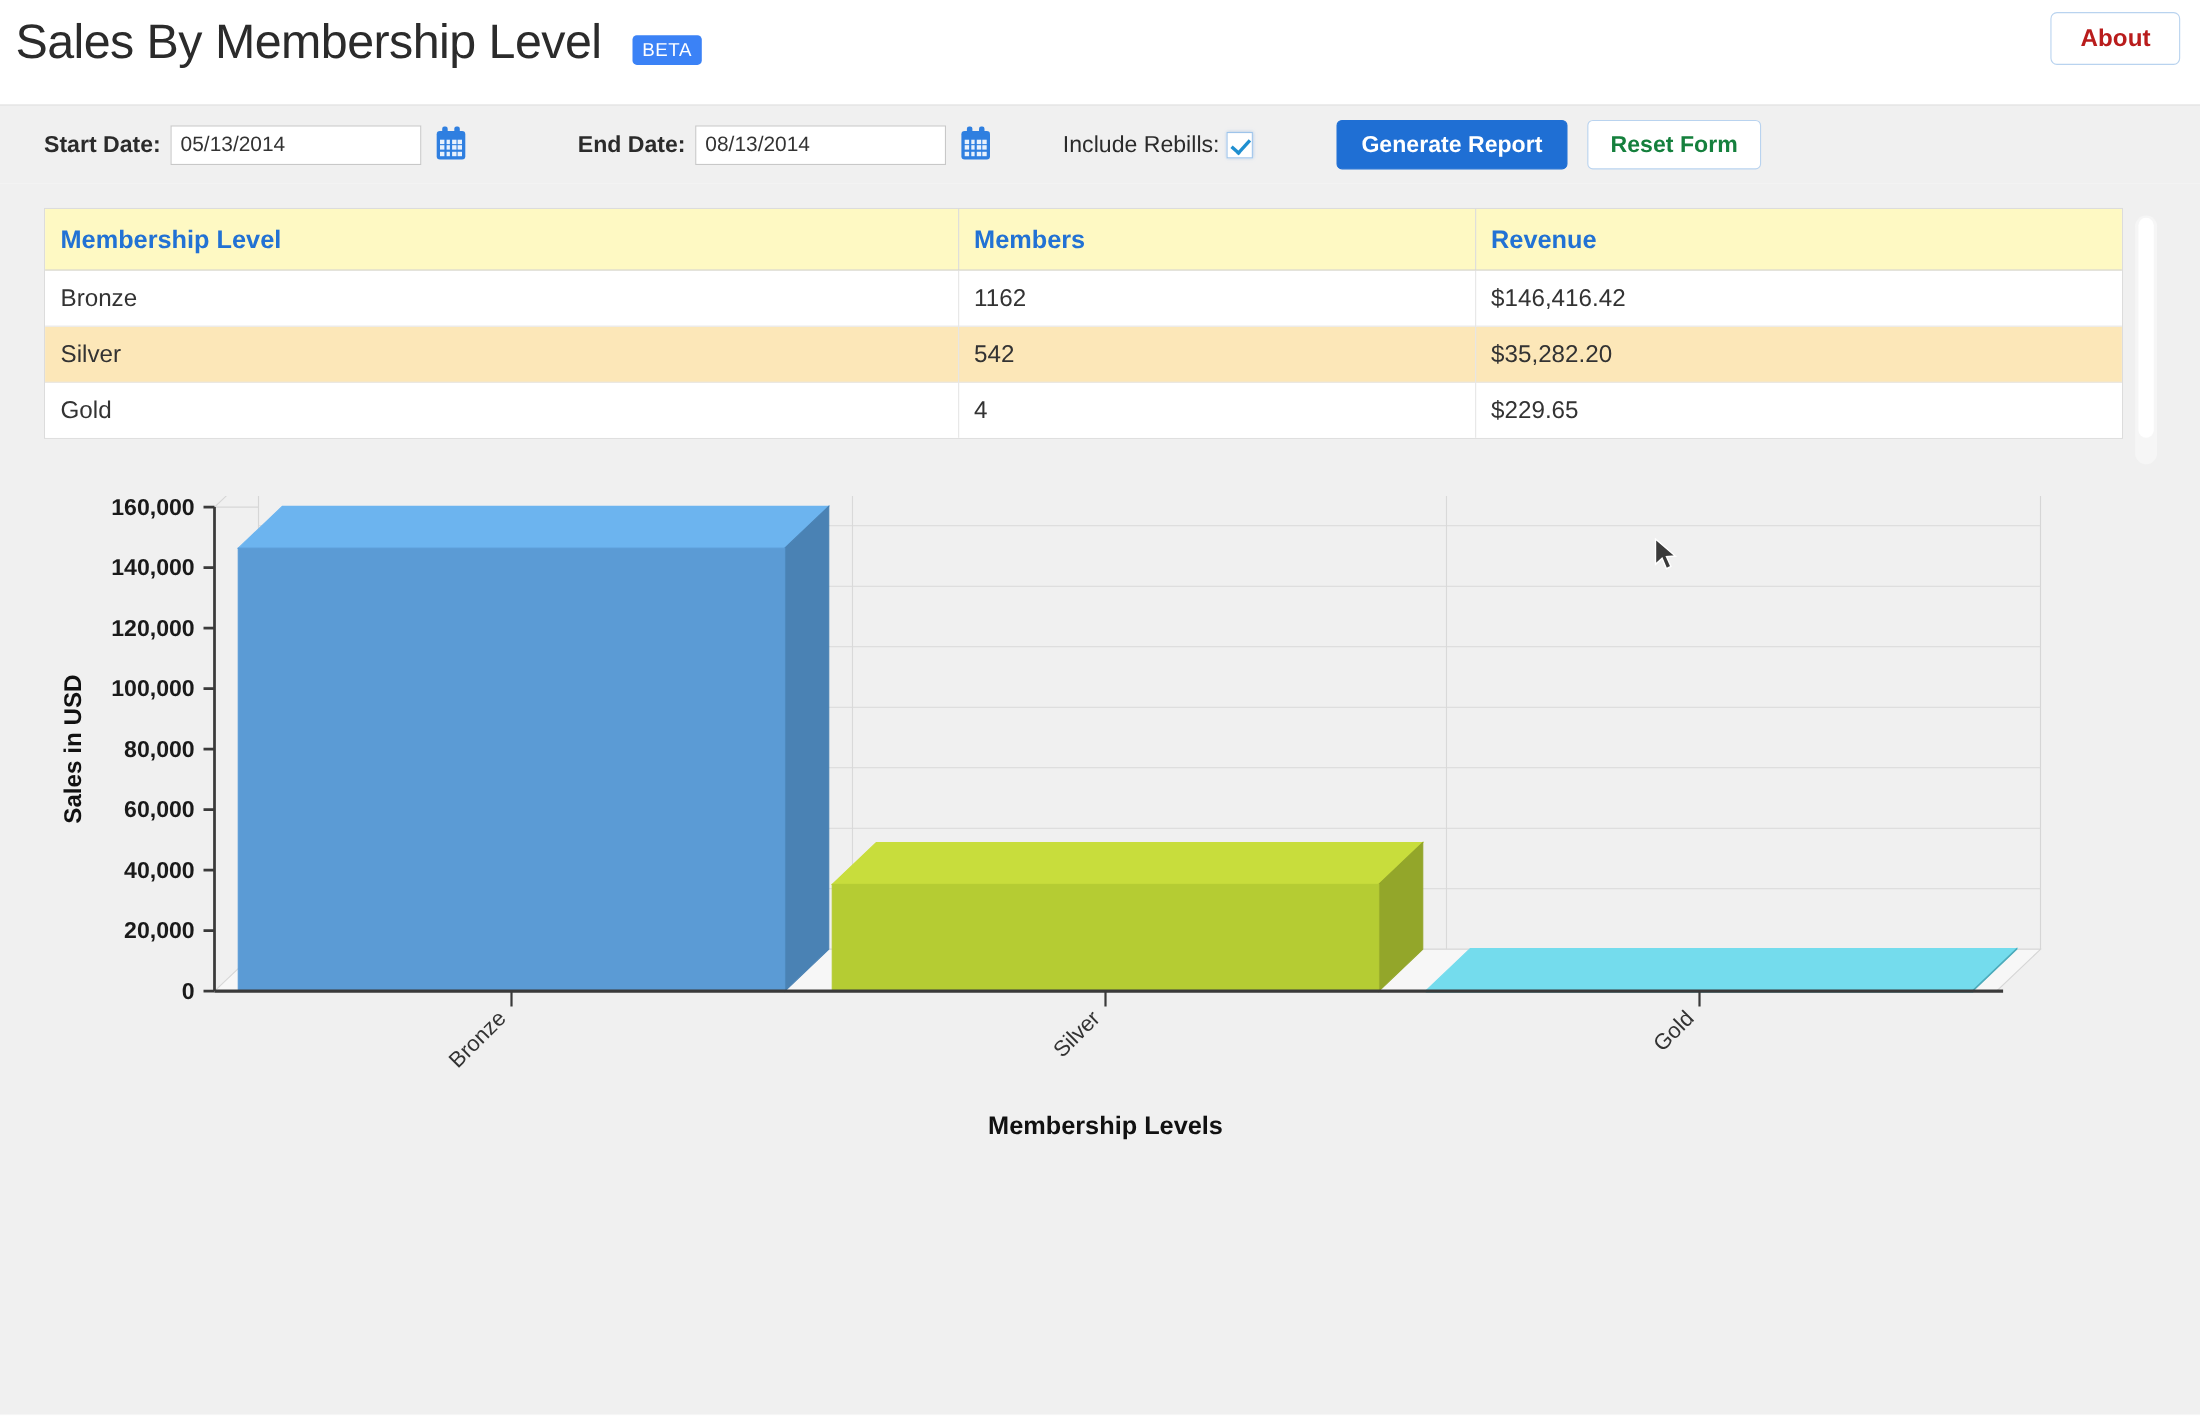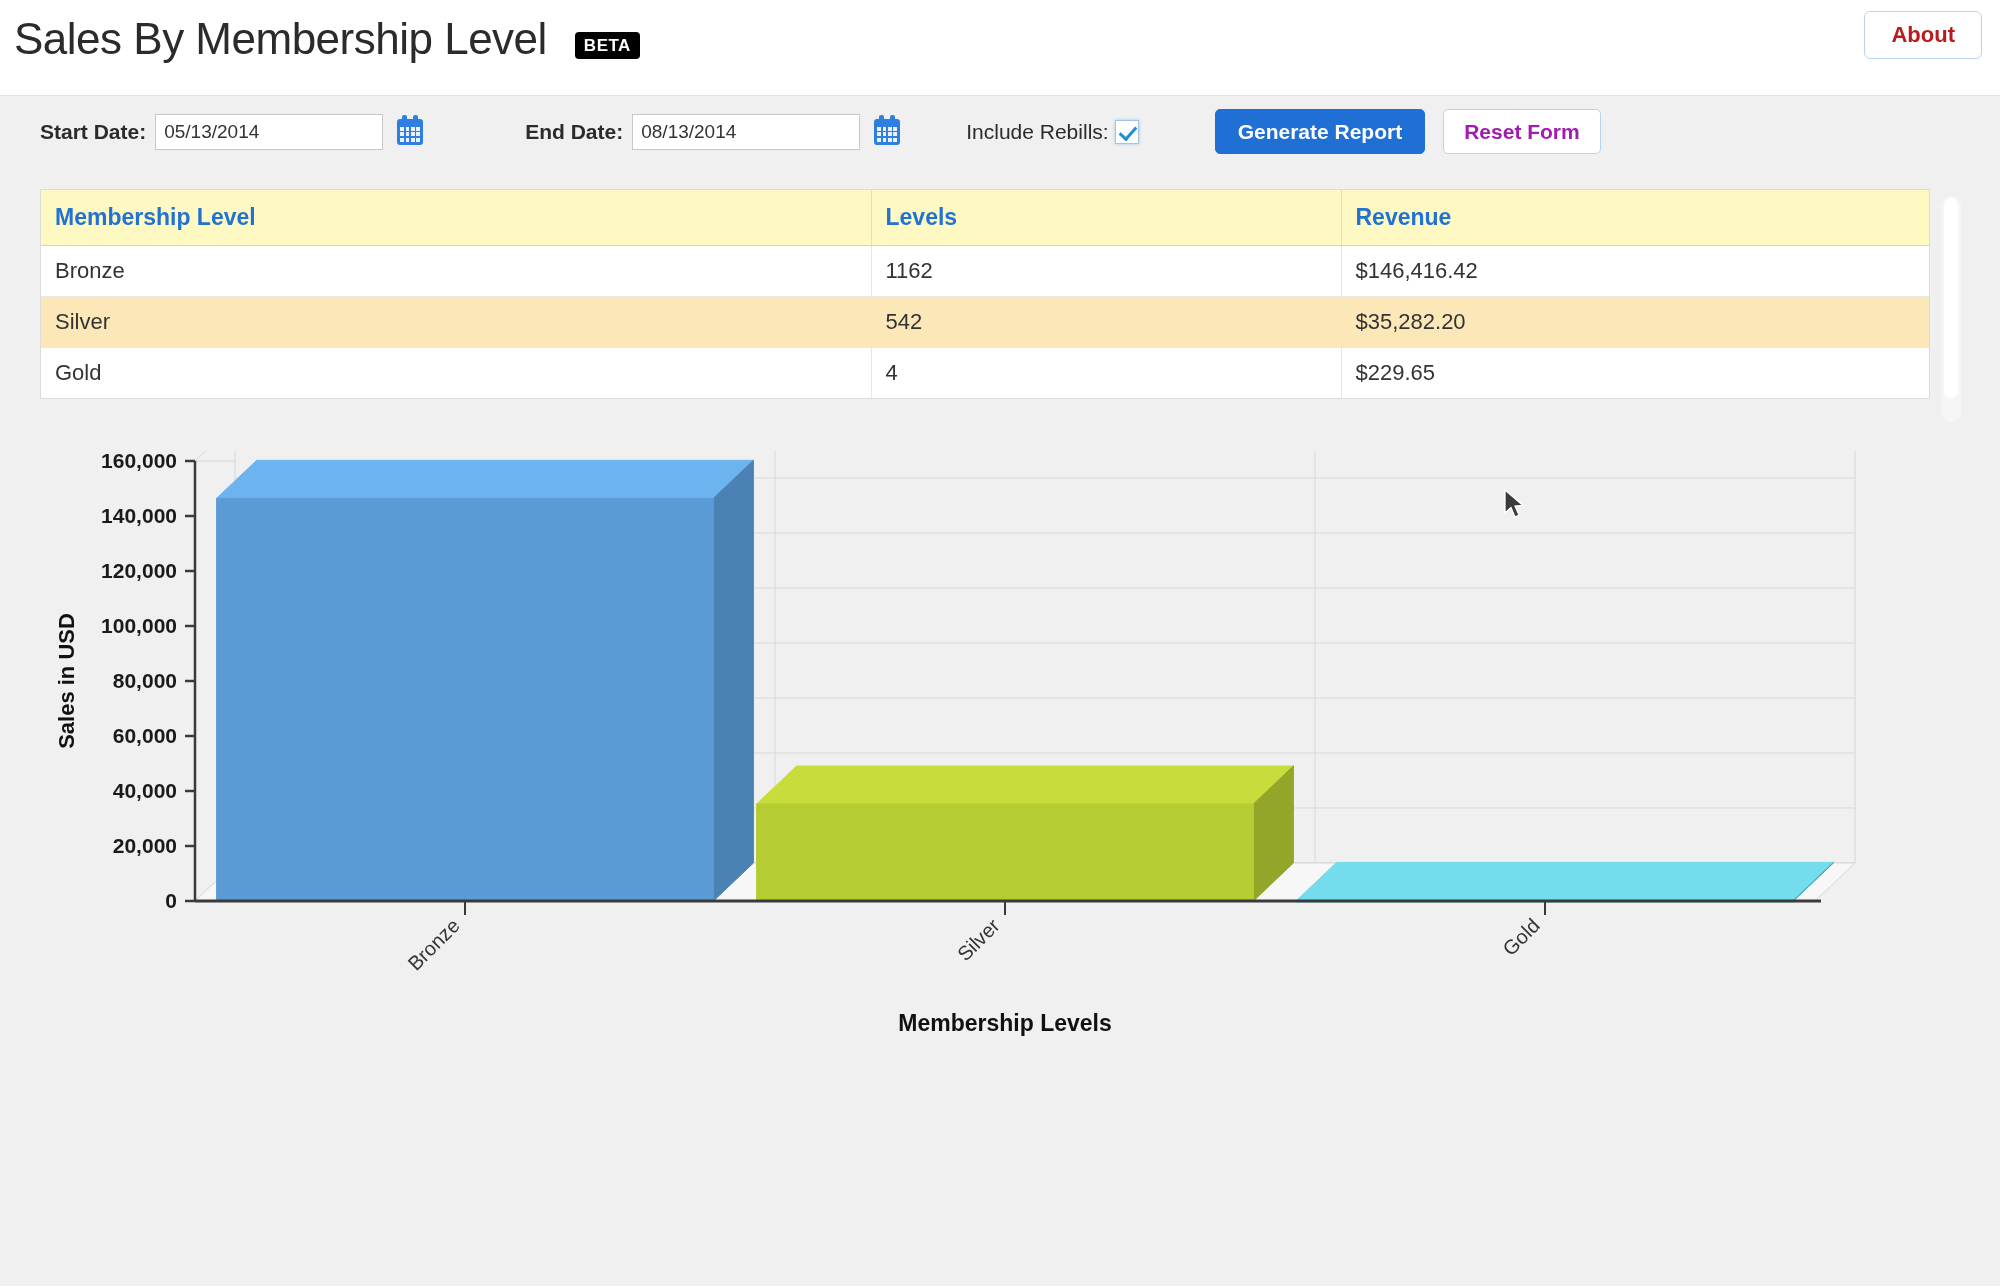--- a/index.html
+++ b/index.html
@@ -22,24 +22,24 @@
     display: flex; align-items: center; gap: 28px;
   }
   .page-title {
     font-size: 44px;
     font-weight: 400;
     color: #2b2b2b;
     letter-spacing: -0.5px;
     white-space: nowrap;
   }
   .beta-badge {
-    background: #000000;
+    background: #3b82f6;
     color: #ffffff;
     font-size: 17px;
-    font-weight: bold;
+    font-weight: normal;
     padding: 4px 9px 3px 9px;
     border-radius: 4px;
     letter-spacing: 0.5px;
     position: relative;
     top: 6px;
   }
 
   .header-actions {
     position: absolute;
     right: 18px; top: 11px;
@@ -175,21 +175,21 @@
     border: 1px solid #1f6fd4;
     color: #ffffff;
     font-size: 21px; font-weight: bold;
     padding: 11px 22px;
     border-radius: 5px;
     cursor: pointer; line-height: 1;
   }
   .btn-reset {
     background: #ffffff;
     border: 1px solid #b9d3ef;
-    color: #a21caf;
+    color: #15803d;
     font-size: 21px; font-weight: bold;
     padding: 11px 20px;
     border-radius: 5px;
     cursor: pointer; line-height: 1;
   }
 
   
   .report-body {
     position: relative;
     background: #f0f0f0;
@@ -339,21 +339,21 @@
   </div>
 </div>
 
 <div class="report-body">
 
   <div class="table-wrap">
     <table class="report-table">
       <thead>
         <tr>
           <th class="col-level">Membership Level</th>
-          <th class="col-members">Levels</th>
+          <th class="col-members">Members</th>
           <th class="col-revenue">Revenue</th>
         </tr>
       </thead>
       <tbody>
         <tr>
           <td>Bronze</td>
           <td>1162</td>
           <td>$146,416.42</td>
         </tr>
         <tr class="highlighted">

